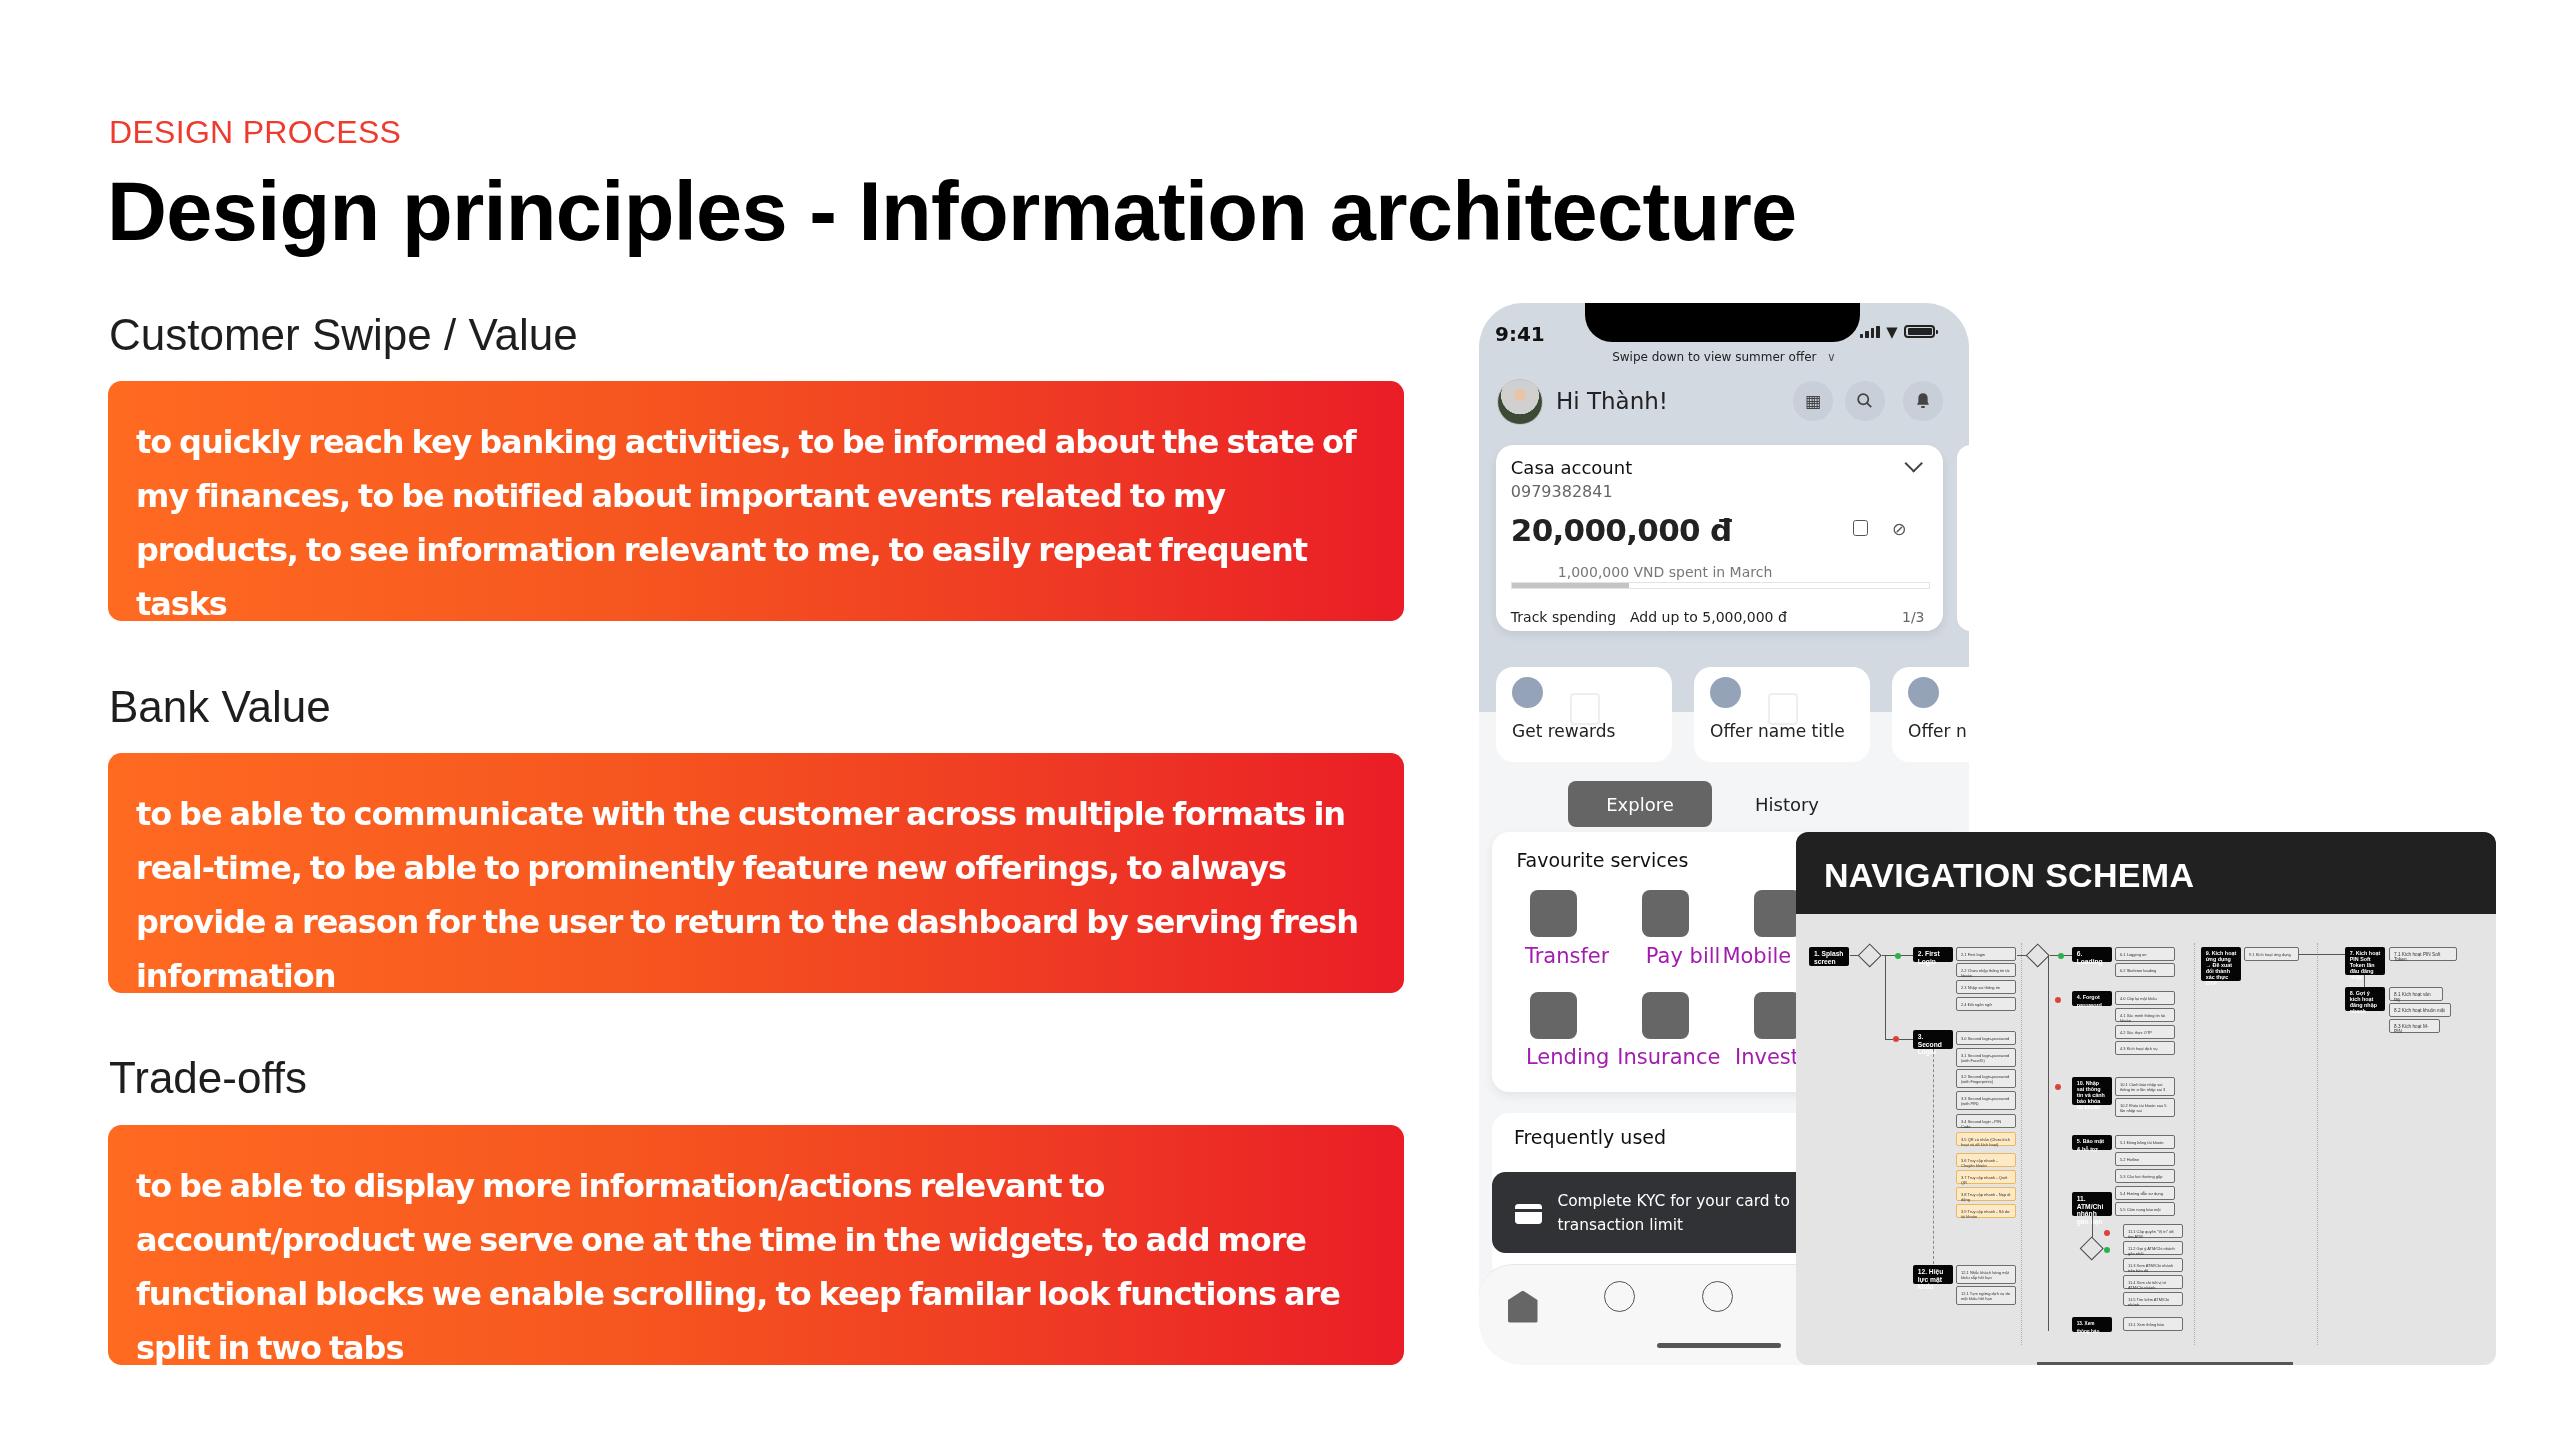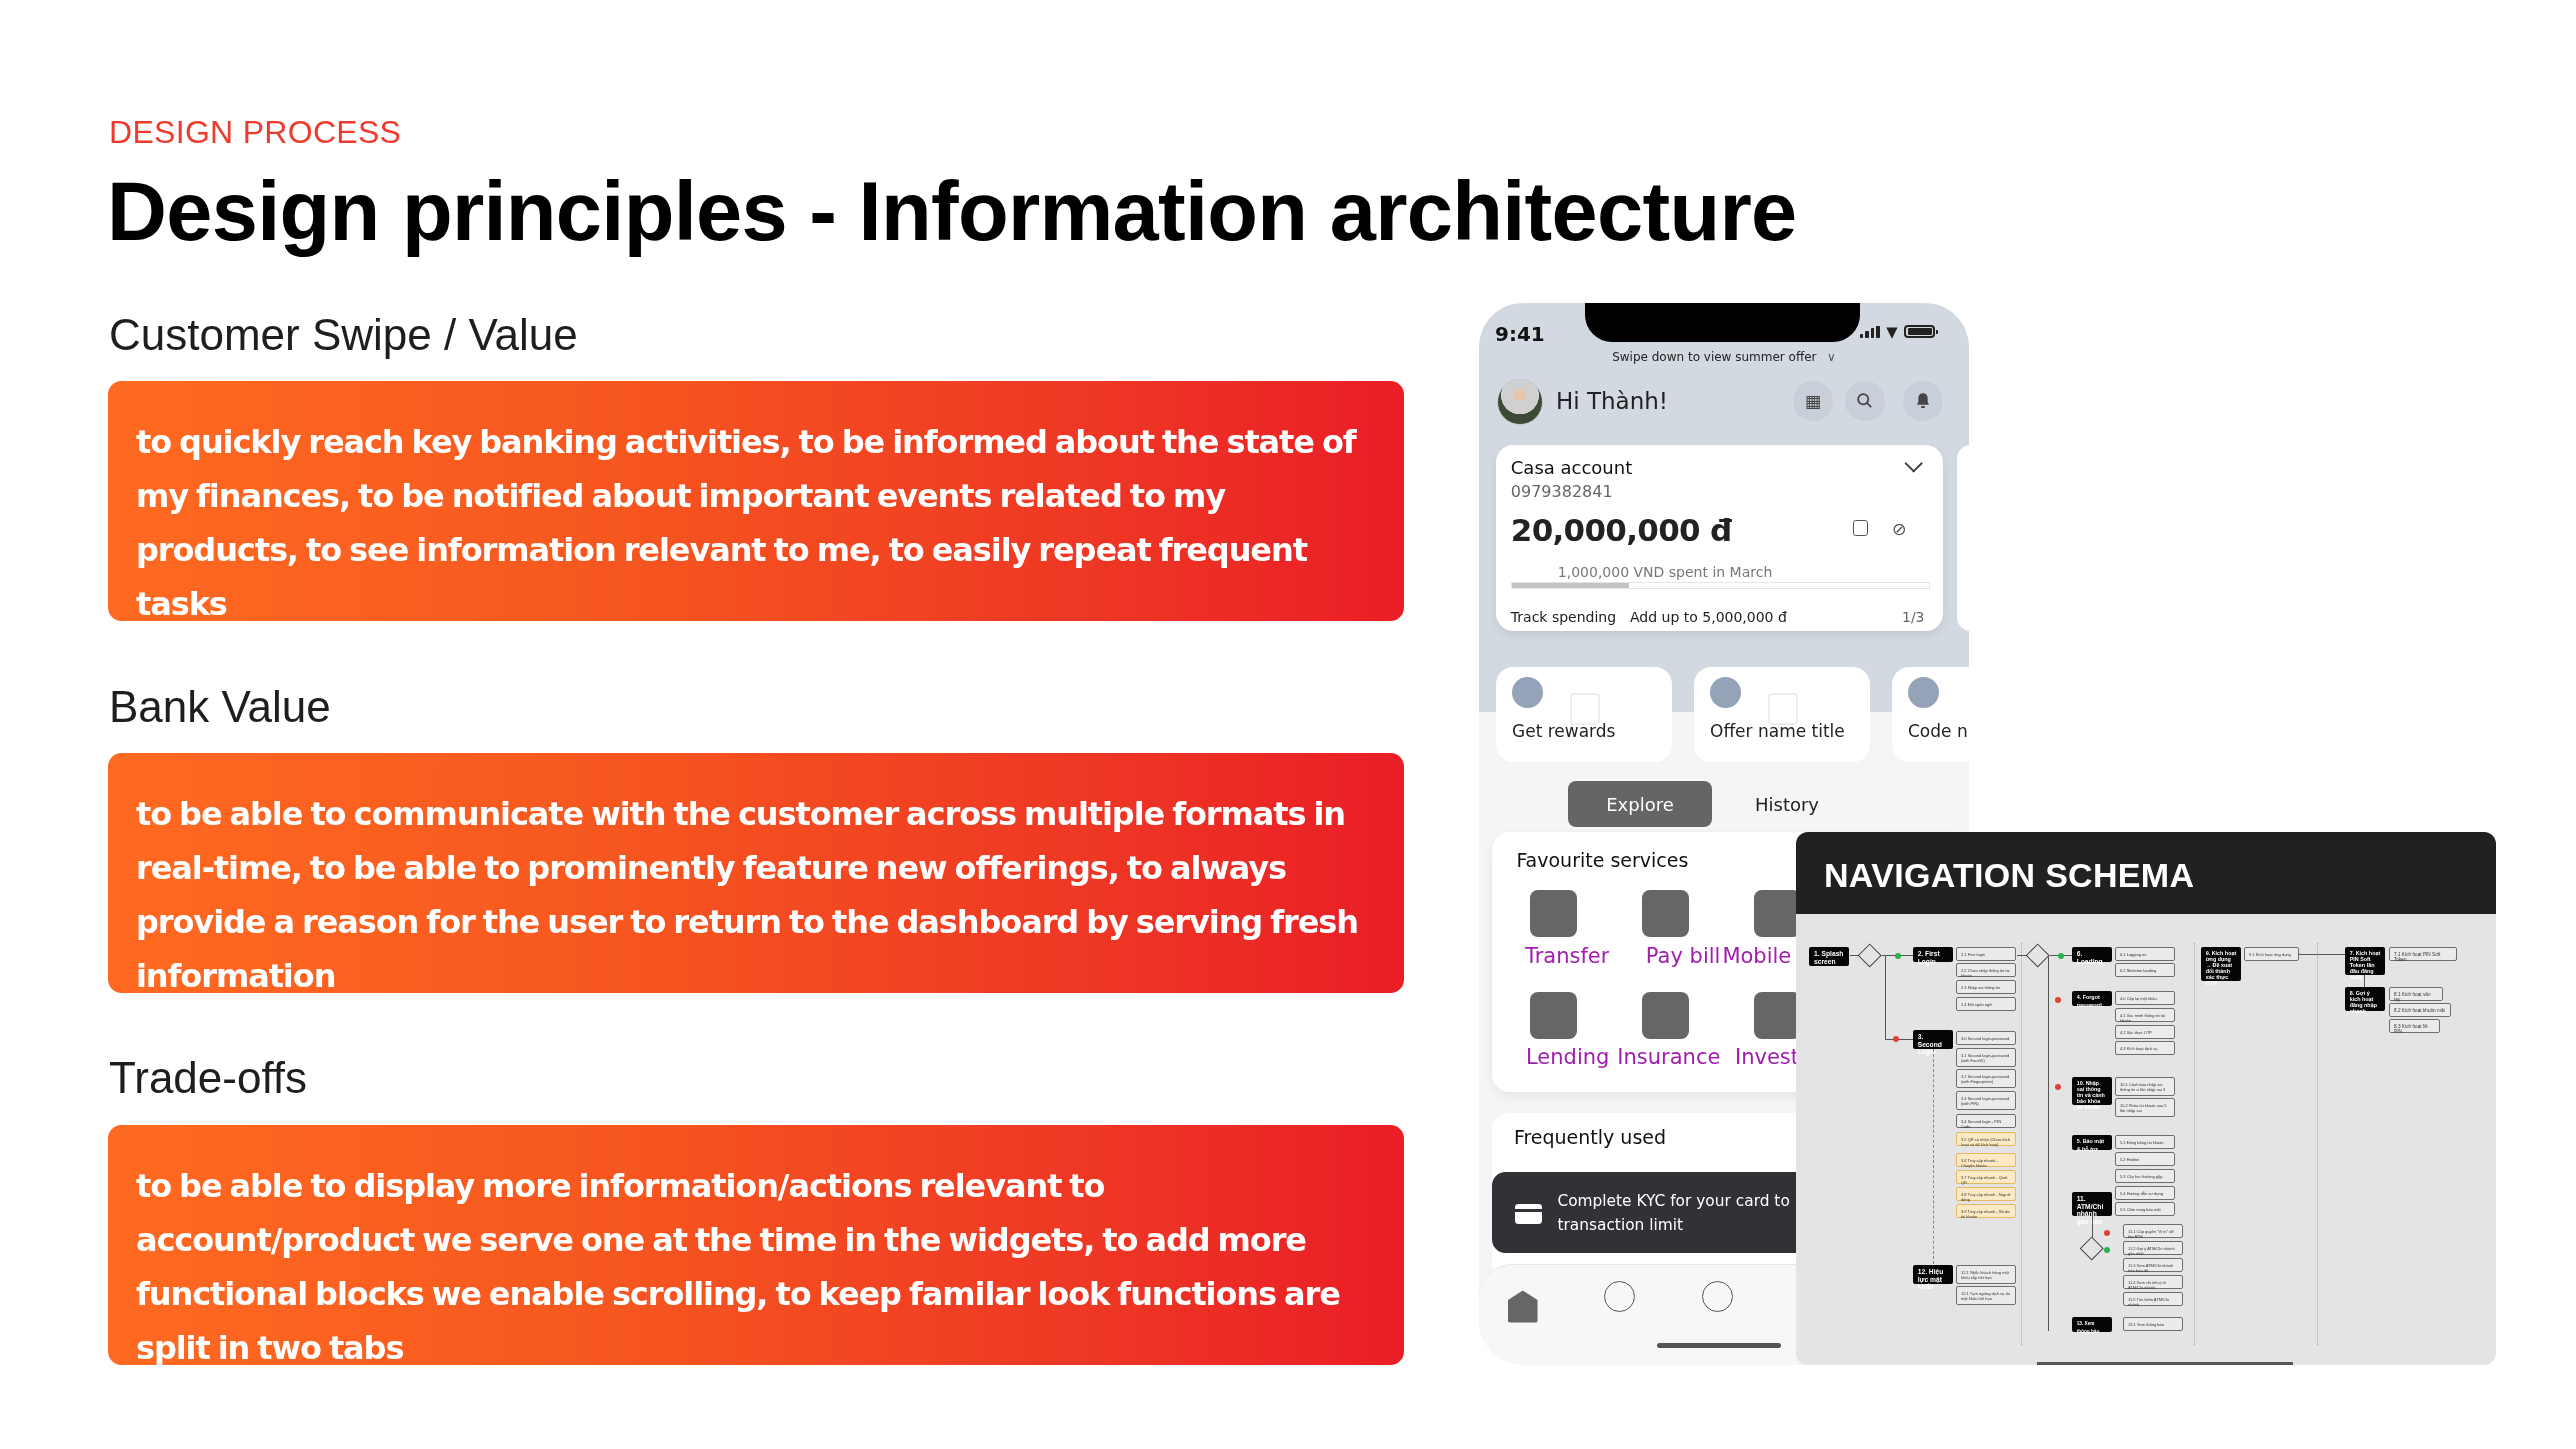--- a/index.html
+++ b/index.html
@@ -161,21 +161,21 @@
     <div class="img"></div>
     <div class="lbl">Get rewards</div>
   </div>
   <div class="abs offer" style="left:215px">
     <div class="dot"></div>
     <div class="img"></div>
     <div class="lbl">Offer name title</div>
   </div>
   <div class="abs offer" style="left:413px">
     <div class="dot"></div>
-    <div class="lbl">Code n</div>
+    <div class="lbl">Offer n</div>
   </div>
 
   <div class="abs seg active">Explore</div>
   <div class="abs seg inactive">History</div>
 
   <div class="abs fav">
     <div class="abs fav-title">Favourite services</div>
     <div class="abs tile" style="left:38px;top:58px"></div>
     <div class="abs tile" style="left:150px;top:58px"></div>
     <div class="abs tile" style="left:262px;top:58px"></div>

